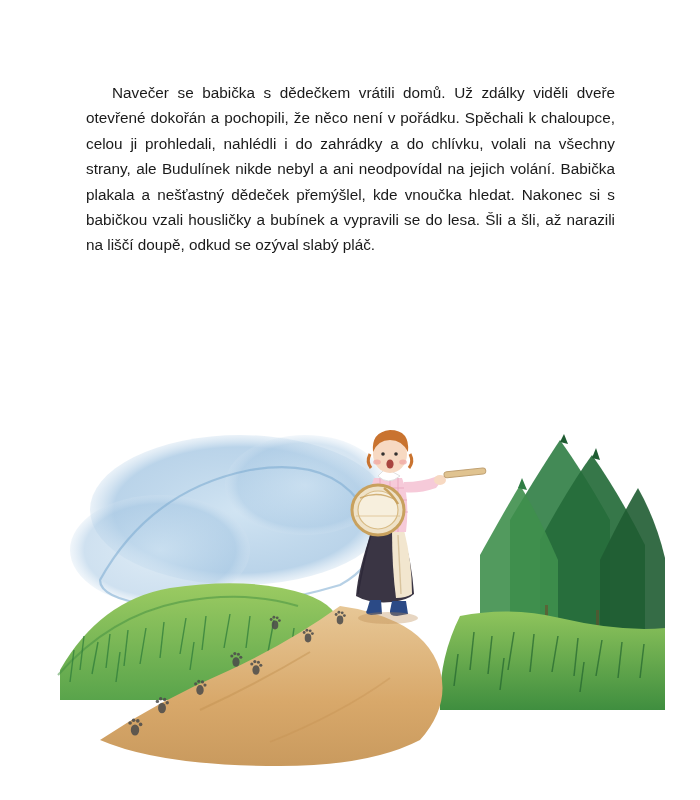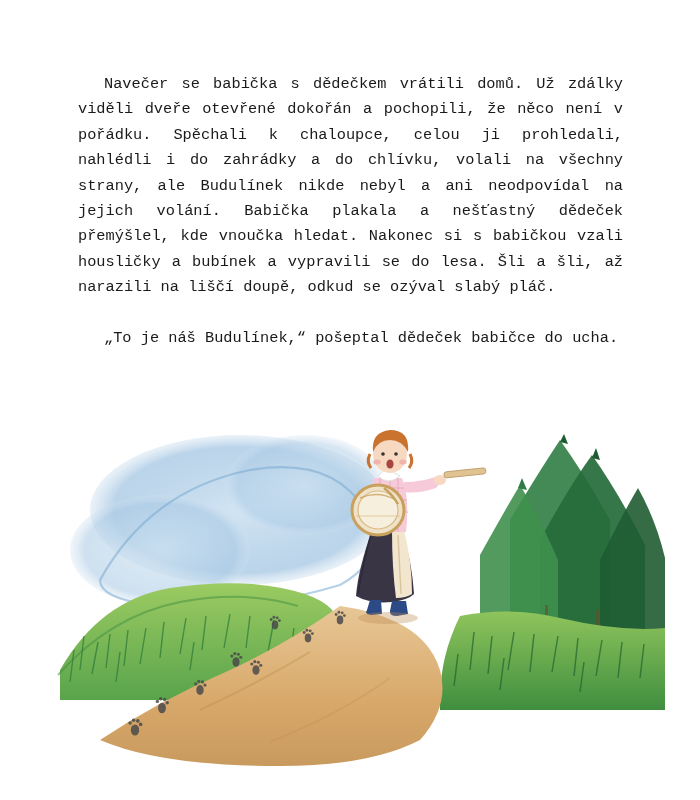--- a/index.html
+++ b/index.html
@@ -19,27 +19,27 @@
     height: 800px;
     background: #ffffff;
   }
   .text-block {
     position: absolute;
     left: 78px;
     top: 72px;
     width: 545px;
   }
   .para {
-    font-family: Liberation Mono, monospace;
+    font-family: Liberation Sans, sans-serif;
     font-size: 15.3px;
     line-height: 25.4px;
     color: #1a1a1a;
     text-align: justify;
     text-justify: inter-word;
-    margin: 0;
+    margin: 8px;
     hyphens: manual;
   }
   .para.first {
     text-indent: 26px;
   }
   .para.second {
     margin-top: 25px;
     text-indent: 26px;
   }
   
@@ -56,21 +56,20 @@
     height: 400px;
   }
 </style>
 </head>
 <body>
 
 <div class="page">
 
   <div class="text-block">
     <p class="para first">Navečer se babička s dědečkem vrátili domů. Už zdálky viděli dveře otevřené dokořán a pochopili, že něco není v pořádku. Spěchali k chaloupce, celou ji prohledali, nahlédli i do zahrádky a do chlívku, volali na všechny strany, ale Budulínek nikde nebyl a ani neodpovídal na jejich volání. Babička plakala a nešťastný dědeček přemýšlel, kde vnoučka hledat. Nakonec si s babičkou vzali housličky a bubínek a vypravili se do lesa. Šli a šli, až narazili na liščí doupě, odkud se ozýval slabý pláč.</p>
-    <p class="para second">„To je náš Budulínek,“ pošeptal dědeček babičce do ucha.</p>
   </div>
 
   <div class="illustration">
     <svg class="illu-svg" viewBox="0 0 625 400" xmlns="http://www.w3.org/2000/svg">
       <defs>
         <radialGradient id="cloudGrad" cx="50%" cy="50%" r="60%">
           <stop offset="0%" stop-color="#cfe3f2" stop-opacity="0.95"></stop>
           <stop offset="70%" stop-color="#a9c9e4" stop-opacity="0.8"></stop>
           <stop offset="100%" stop-color="#ffffff" stop-opacity="0"></stop>
         </radialGradient>

